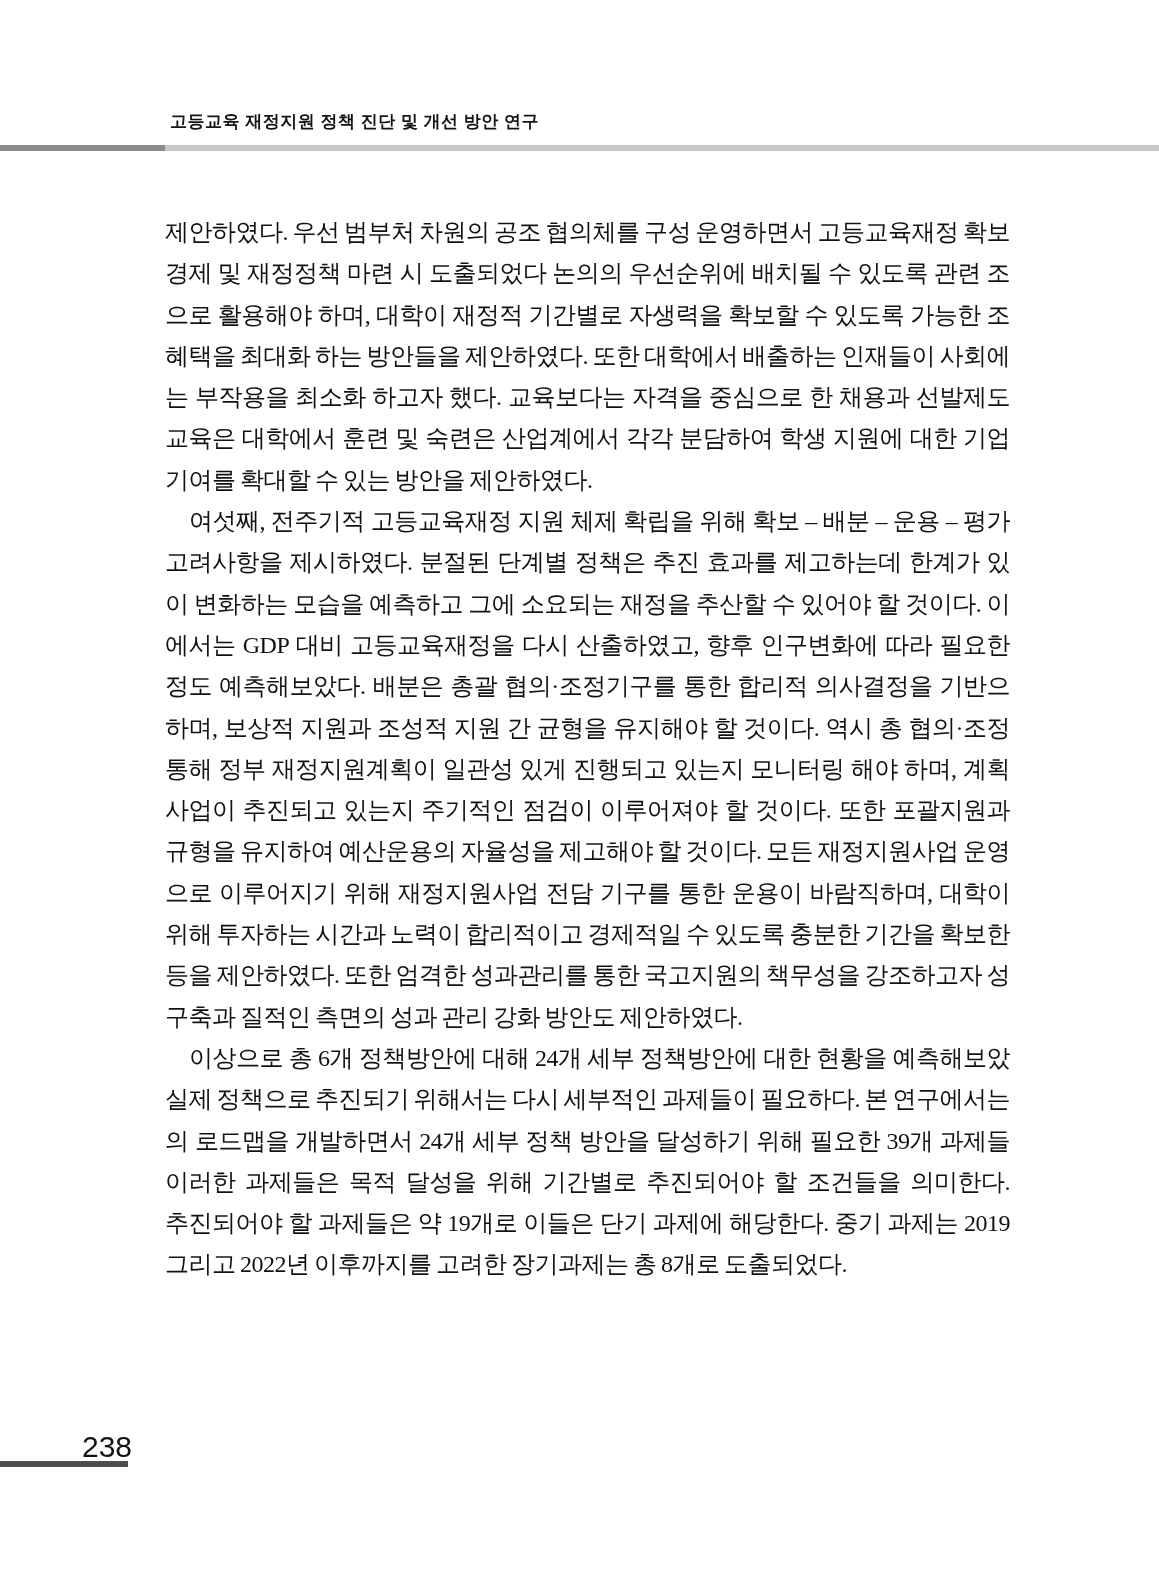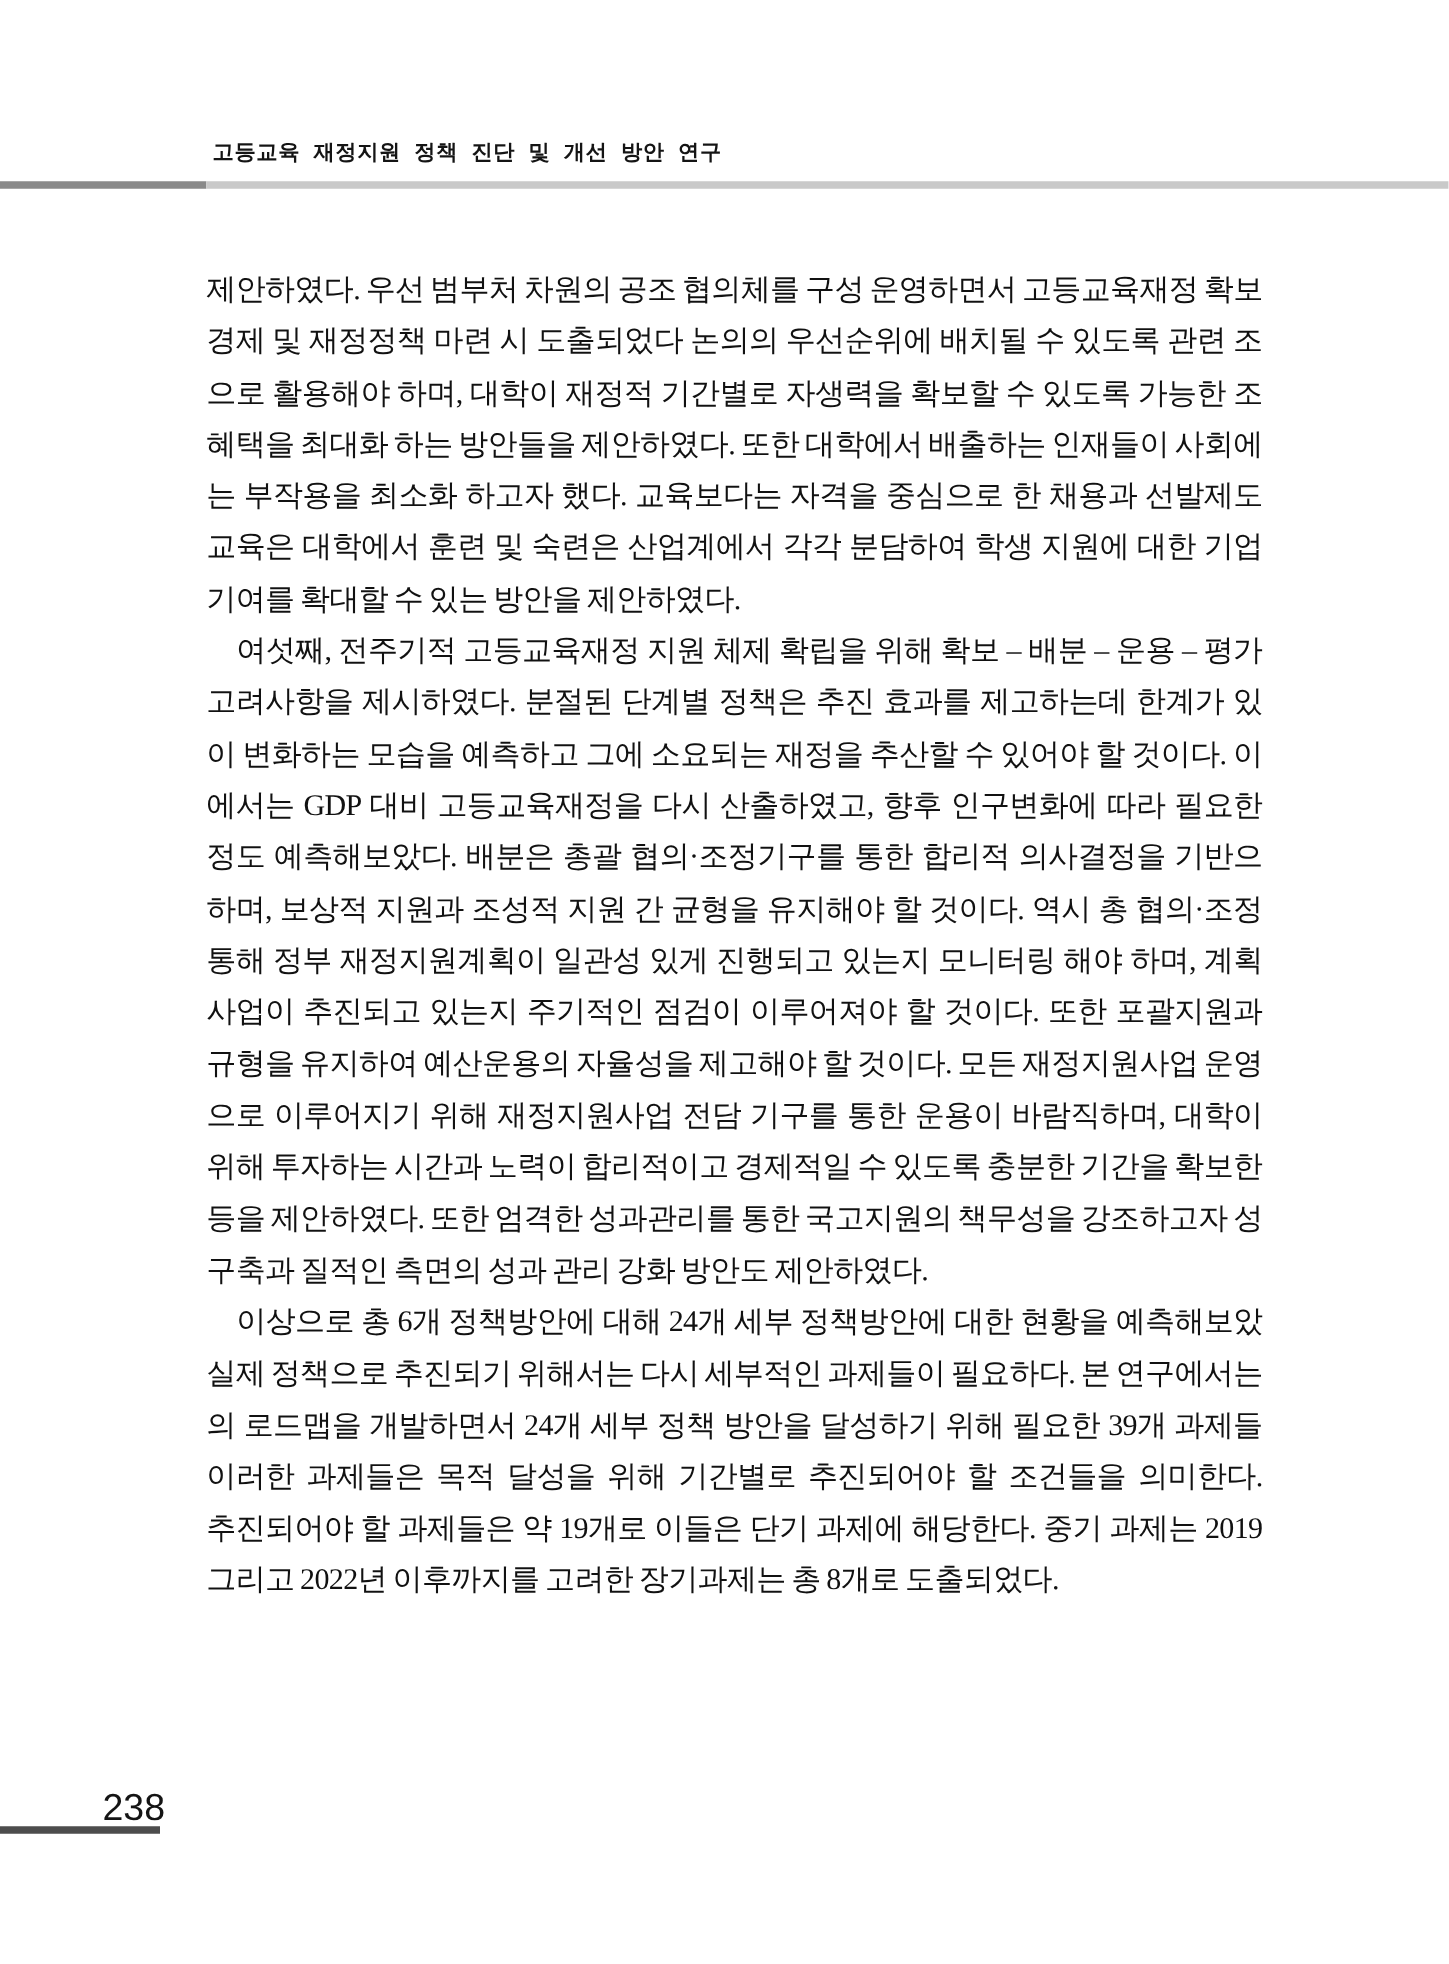--- a/index.html
+++ b/index.html
@@ -14,21 +14,21 @@
     background: #ffffff;
     overflow: hidden;
     font-family: "Liberation Serif", "DejaVu Serif", serif;
     color: #111111;
   }
   
   .header-title {
     position: absolute;
     left: 170px;
     top: 110px;
-    font-family: Liberation Mono, monospace;
+    font-family: Liberation Sans, sans-serif;
     font-size: 17px;
     font-weight: bold;
     letter-spacing: 0.5px;
     color: #141414;
     white-space: nowrap;
   }
   .header-rule {
     position: absolute;
     left: 0;
     top: 145px;

